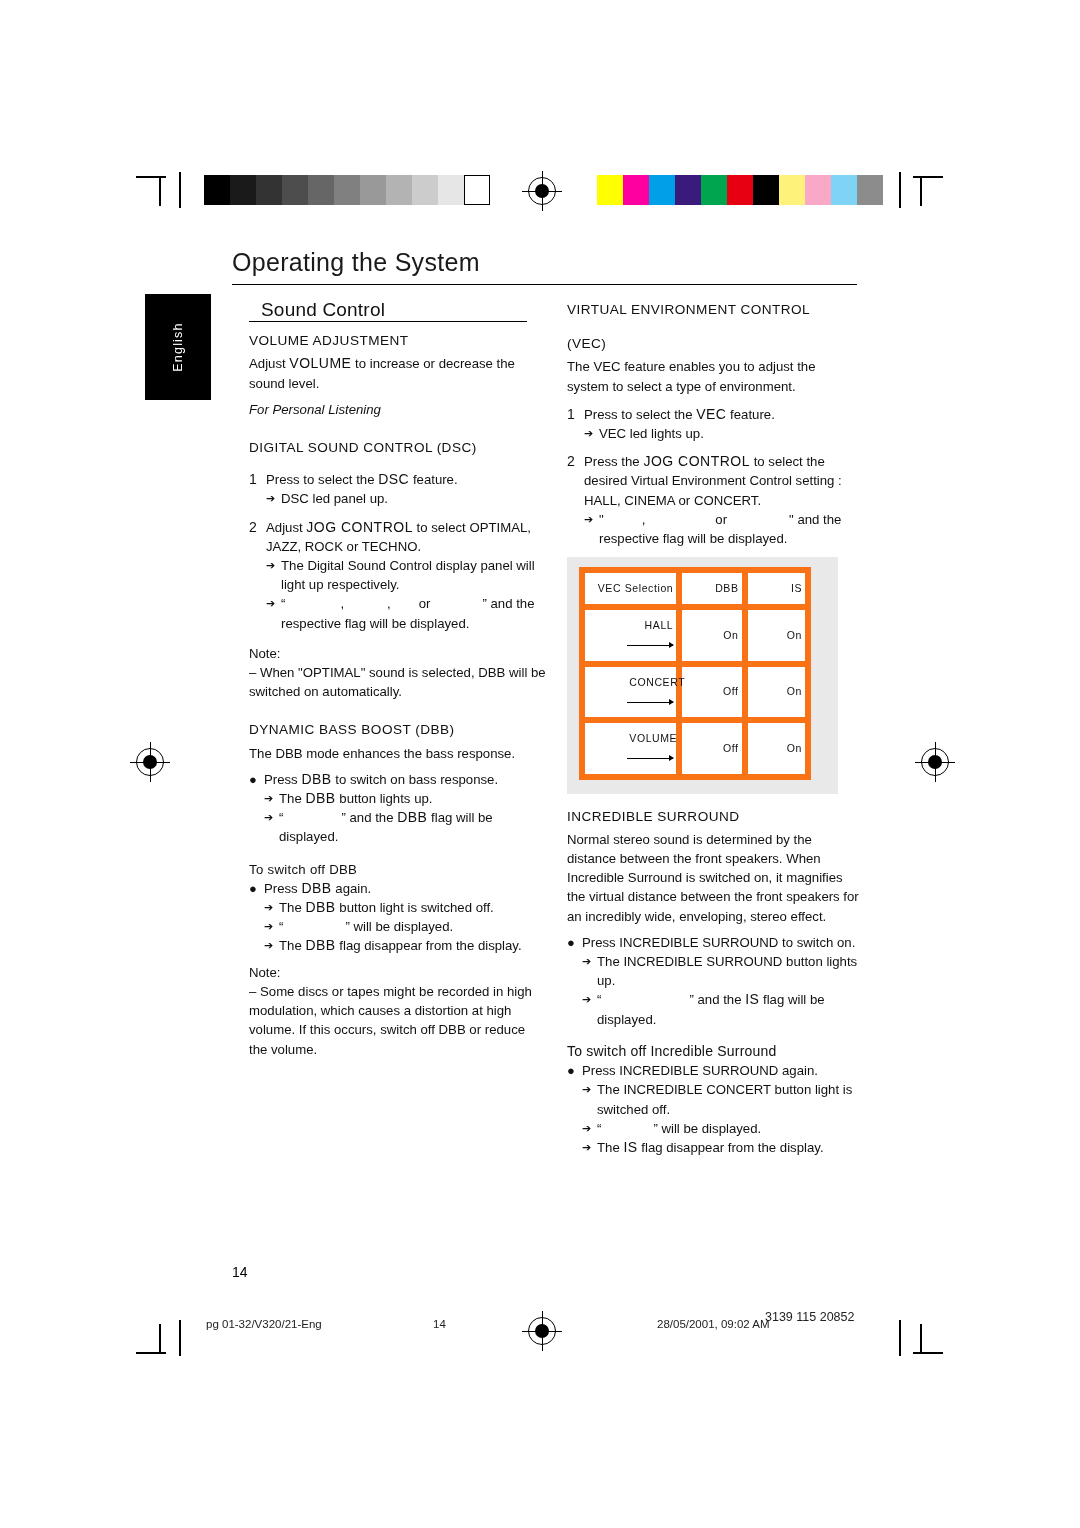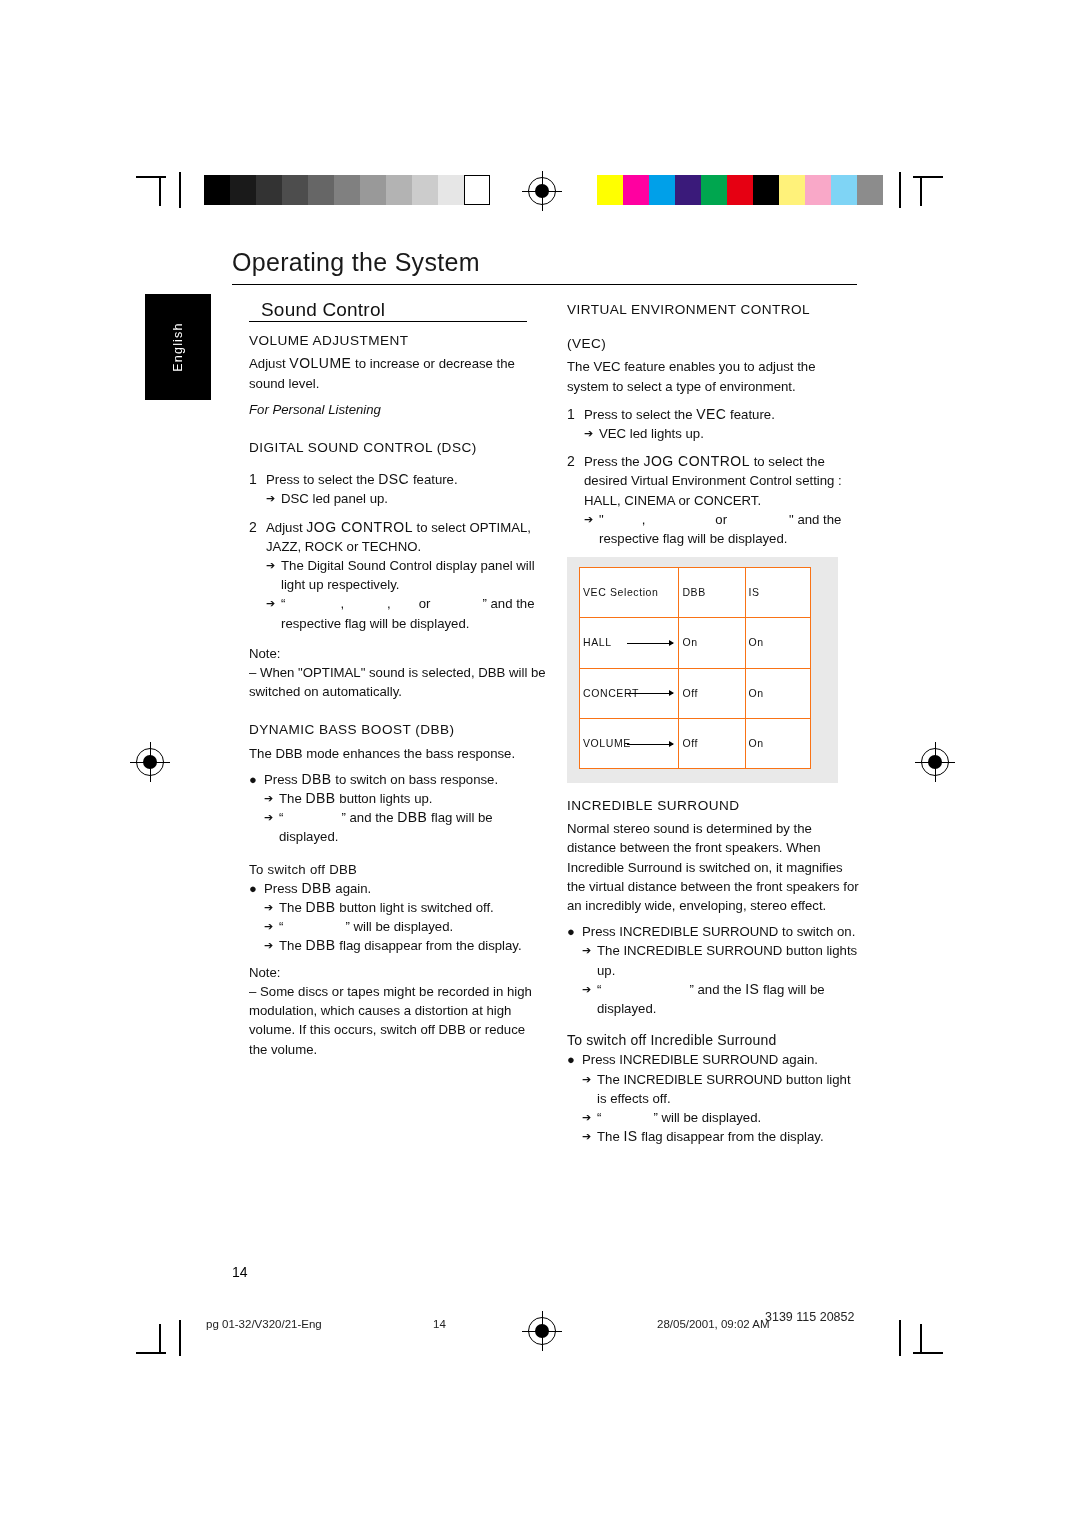--- a/index.html
+++ b/index.html
@@ -192,23 +192,23 @@
     width: 271px;
     box-sizing: border-box;
   }
   table.vec {
     border-collapse: collapse;
     background: #fff;
     font-size: 10.5px;
     width: 232px;
   }
   table.vec td, table.vec th {
-    border: 1px solid #f97316;
-    padding: 15px 3px;
-    text-align: left;
+    border: 6px solid #f97316;
+    padding: 6px 3px;
+    text-align: right;
     font-weight: normal;
     height: 17px;
     letter-spacing: 0.6px;
   }
   table.vec .c-sel { width: 96px; }
   table.vec .c-dbb { width: 62px; }
   table.vec .c-is  { width: 62px; }
   .arrowcell {
     position: relative;
     margin-top: 29px;
@@ -503,21 +503,21 @@
     </div>
 
     <div class="spacer-md"></div>
     <p style="font-size:14px;letter-spacing:0.2px;">To switch off Incredible Surround</p>
     <div class="bullet-line">
       <div class="dot">●</div>
       <div class="txt">Press INCREDIBLE SURROUND again.</div>
     </div>
     <div class="arrow-line" style="margin-left:15px;">
       <div class="arw">➔</div>
-      <div class="txt">The INCREDIBLE SURROUND button light is effects off.</div>
+      <div class="txt">The INCREDIBLE CONCERT button light is switched off.</div>
     </div>
     <div class="arrow-line" style="margin-left:15px;">
       <div class="arw">➔</div>
       <div class="txt"><span>“</span><span style="display:inline-block;width:52px;"></span><span>” will be displayed.</span></div>
     </div>
     <div class="arrow-line" style="margin-left:15px;">
       <div class="arw">➔</div>
       <div class="txt"><span>The </span><span class="keyb">IS</span><span> flag disappear from the display.</span></div>
     </div>
   </div>

